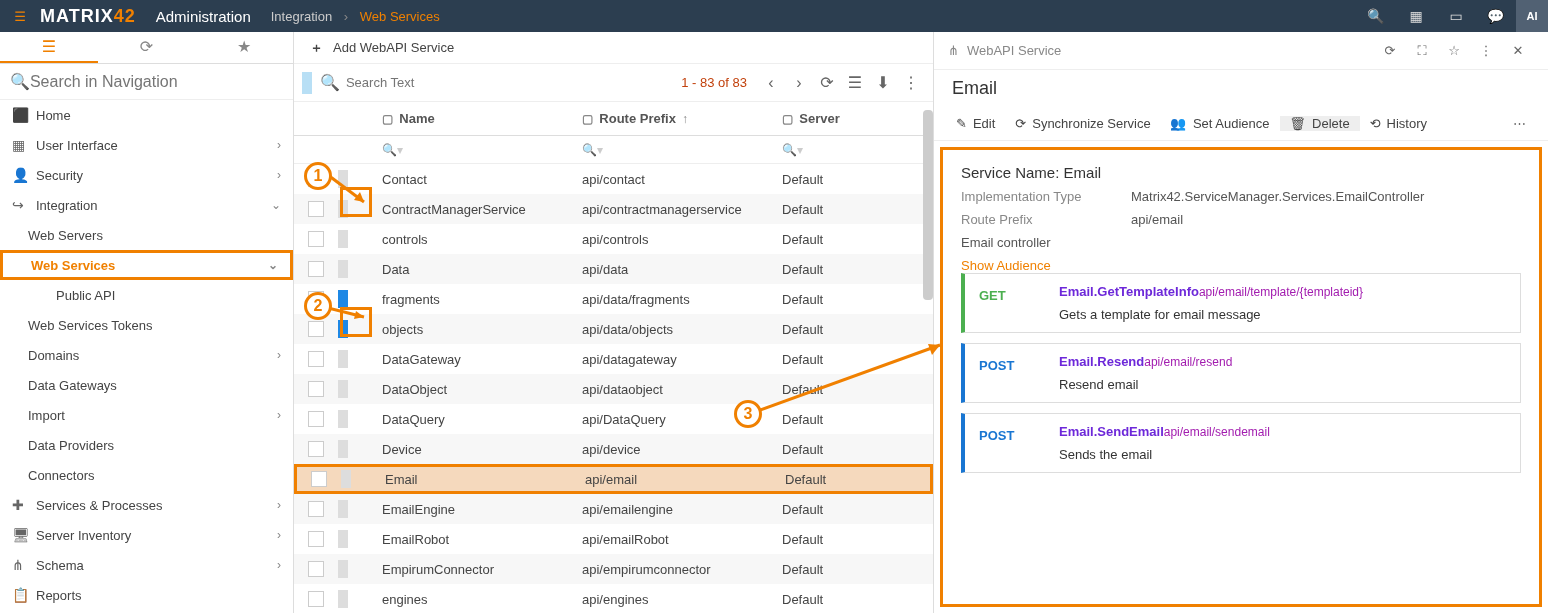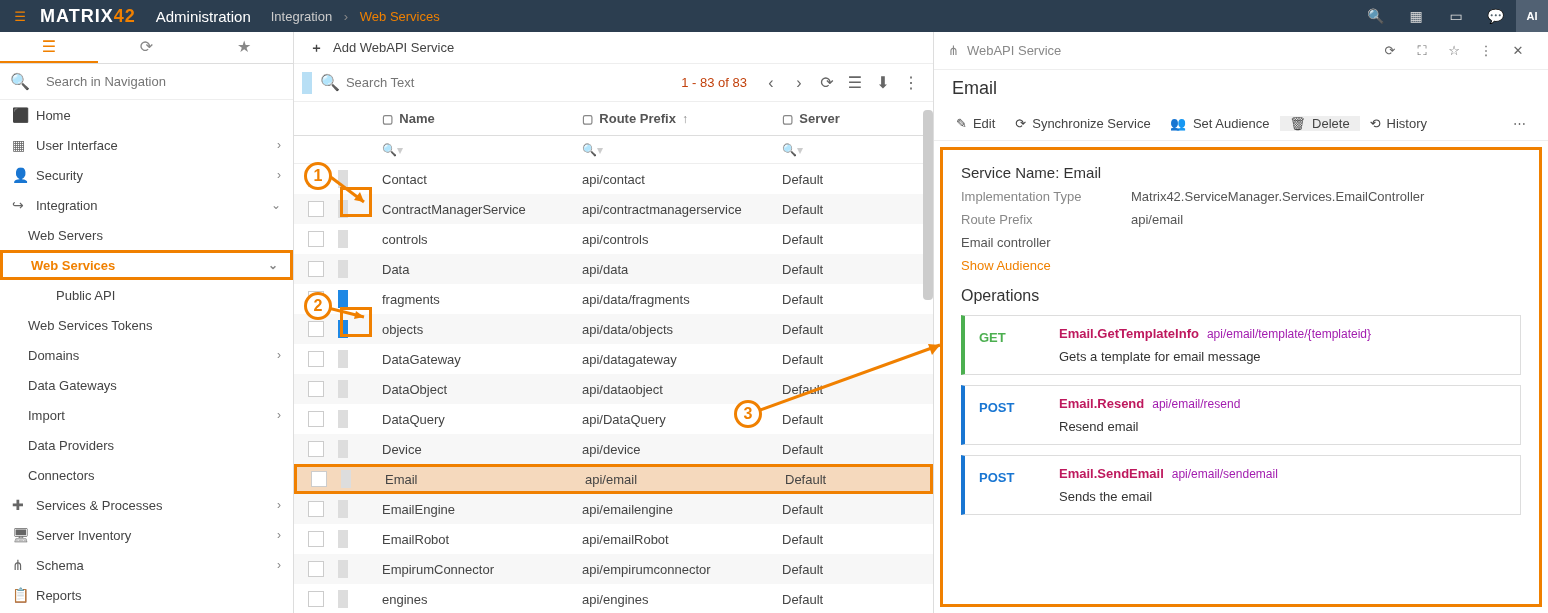--- a/index.html
+++ b/index.html
@@ -14,21 +14,21 @@
 .hdr .crumb .active{color:#f08000}
 .hdr .spacer{flex:1}
 .hdr .hicon{width:40px;text-align:center;cursor:pointer;color:#ddd;font-size:14px}
 .hdr .ai{background:#516173;width:32px;height:32px;display:flex;align-items:center;justify-content:center;font-size:11px;font-weight:bold}
 .main{display:flex;height:581px}
 .sidebar{width:294px;border-right:1px solid #ddd;display:flex;flex-direction:column}
 .tabs{height:32px;display:flex;border-bottom:1px solid #ddd}
 .tab{flex:1;display:flex;align-items:center;justify-content:center;cursor:pointer;color:#888;border-bottom:2px solid transparent}
 .tab.active{color:#f08000;border-bottom-color:#f08000}
 .search-nav{height:36px;display:flex;align-items:center;padding:0 10px;border-bottom:1px solid #eee;color:#aaa}
-.search-nav input{border:none;outline:none;margin-left:16px;font-size:13px;flex:1}
+.search-nav input{border:none;outline:none;margin-left:0;font-size:16px;flex:1}
 .nav{flex:1;overflow:auto}
 .nav-item{height:30px;display:flex;align-items:center;padding:0 12px;font-size:13px;cursor:pointer;color:#444}
 .nav-item .ic{width:24px;color:#666;font-size:14px}
 .nav-item .chev{margin-left:auto;color:#888;font-size:12px}
 .nav-item.selected{background:#fff;color:#f08000;font-weight:bold;border:3px solid #f08000;position:relative;z-index:2}
 .nav-sub{padding-left:28px}
 .nav-sub2{padding-left:56px}
 .center{flex:1;display:flex;flex-direction:column;border-right:1px solid #ddd;min-width:0;position:relative}
 .add-bar{height:32px;display:flex;align-items:center;padding:0 16px;font-size:13px;color:#444;border-bottom:1px solid #eee;cursor:pointer}
 .add-bar .plus{margin-right:10px;font-weight:bold}
@@ -68,21 +68,21 @@
 .field{display:flex;font-size:13px;margin:8px 0;color:#555}
 .field .lbl{width:170px;color:#888}
 .link{color:#f08000;cursor:pointer;font-size:13px}
 .ops-title{font-size:16px;margin:14px 0 10px;color:#333}
 .op{border:1px solid #ddd;border-left:4px solid #4caf50;padding:10px 14px;margin-bottom:10px;display:flex}
 .op.post{border-left-color:#1976d2}
 .op .method{width:80px;font-weight:bold;color:#4caf50;font-size:13px;padding-top:4px}
 .op.post .method{color:#1976d2}
 .op .op-body{flex:1}
 .op .op-title{font-size:13px}
-.op .op-title .op-name{color:#be185d;font-weight:bold;margin-right:8px}
+.op .op-title .op-name{color:#6d28d9;font-weight:bold;margin-right:0}
 .op .op-title .op-path{color:#a21caf;font-size:12px}
 .op .op-desc{font-size:13px;color:#333;margin-top:8px}
 .annotation{position:absolute;border:3px solid #f08000;border-radius:50%;width:28px;height:28px;display:flex;align-items:center;justify-content:center;color:#f08000;font-weight:bold;font-size:16px;background:#fff;z-index:10}
 svg.arrow{position:absolute;z-index:9;pointer-events:none}
 .box-annot{position:absolute;border:3px solid #f08000;z-index:5;pointer-events:none}
 </style>
 </head>
 <body>
 
 <div class="hdr">
@@ -460,21 +460,20 @@
           <span>Matrix42.ServiceManager.Services.EmailController</span>
         </div>
       <div class="field">
           <span class="lbl">Route Prefix</span>
           <span>api/email</span>
         </div>
       <div class="field">
           <span>Email controller</span>
         </div>
       <div class="link">Show Audience</div>
-      <div class="ops-title">Operations</div>
       <div id="ops">
           <div class="op">
             <div class="method">GET</div>
   <div class="op-body">
               <div class="op-title"><span class="op-name">Email.GetTemplateInfo</span><span class="op-path">api/email/template/{templateid}</span></div>
   <div class="op-desc">Gets a template for email message</div>
             </div>
           </div>
           <div class="op post">
             <div class="method">POST</div>

